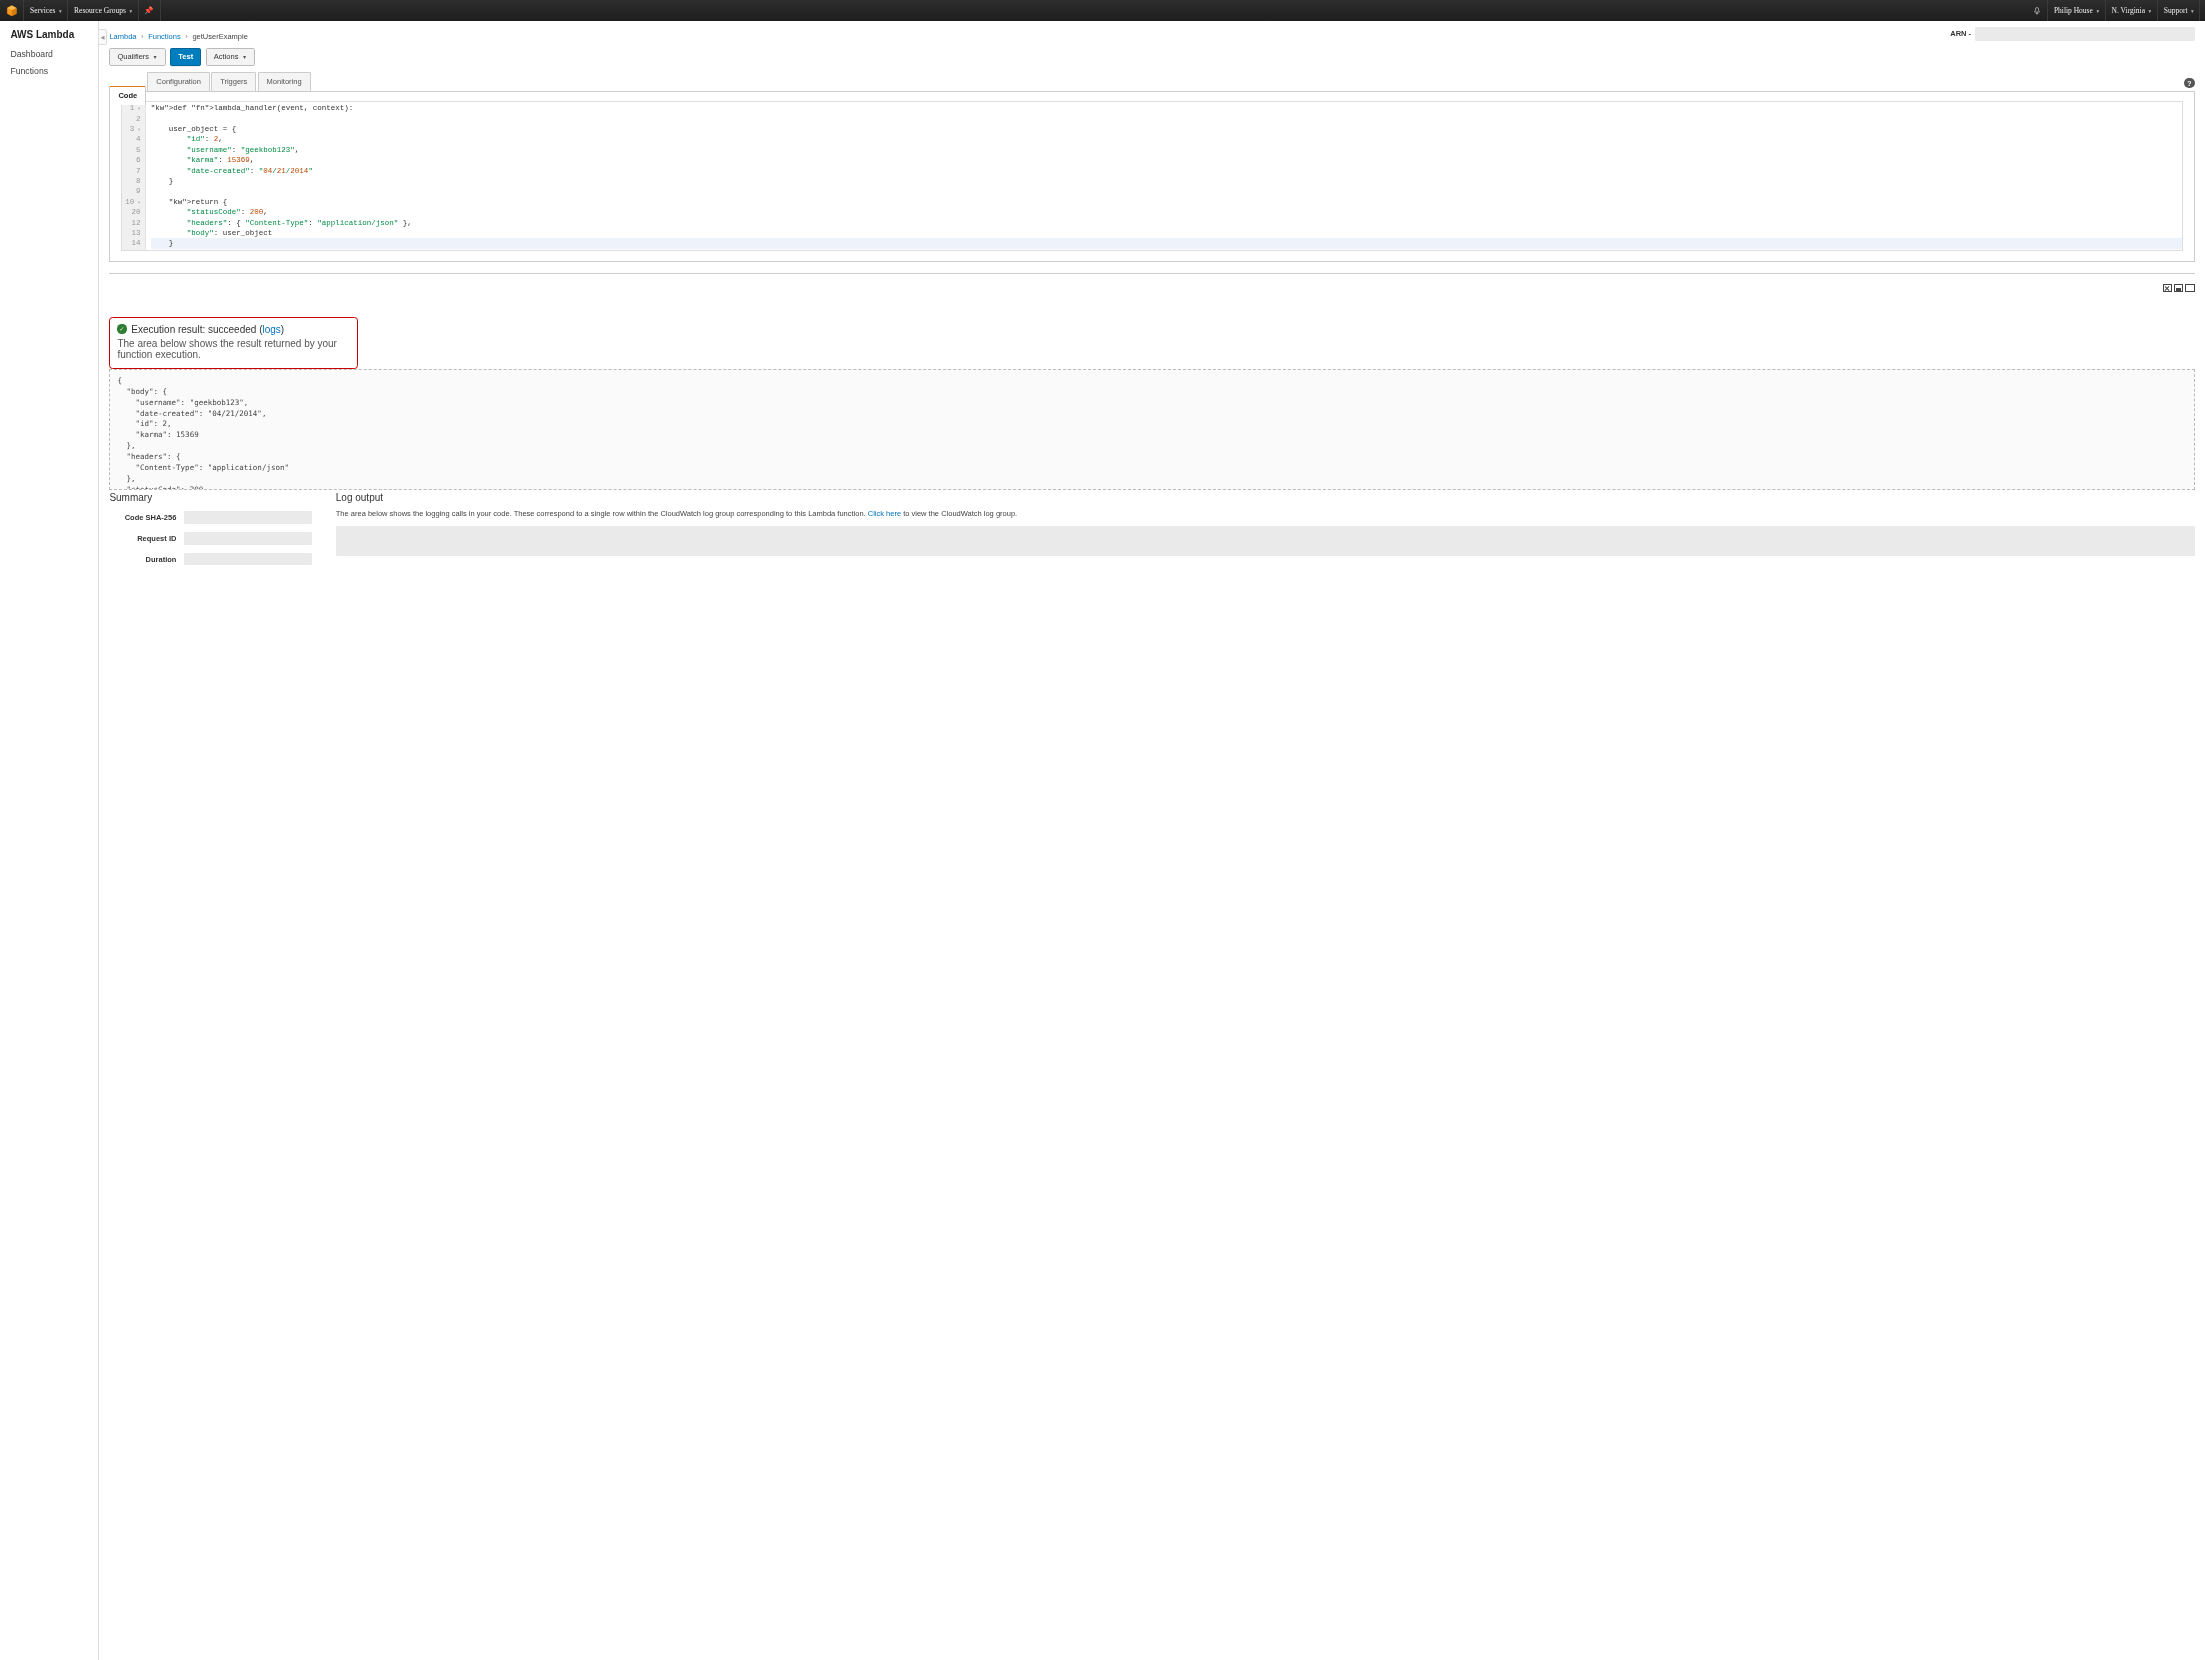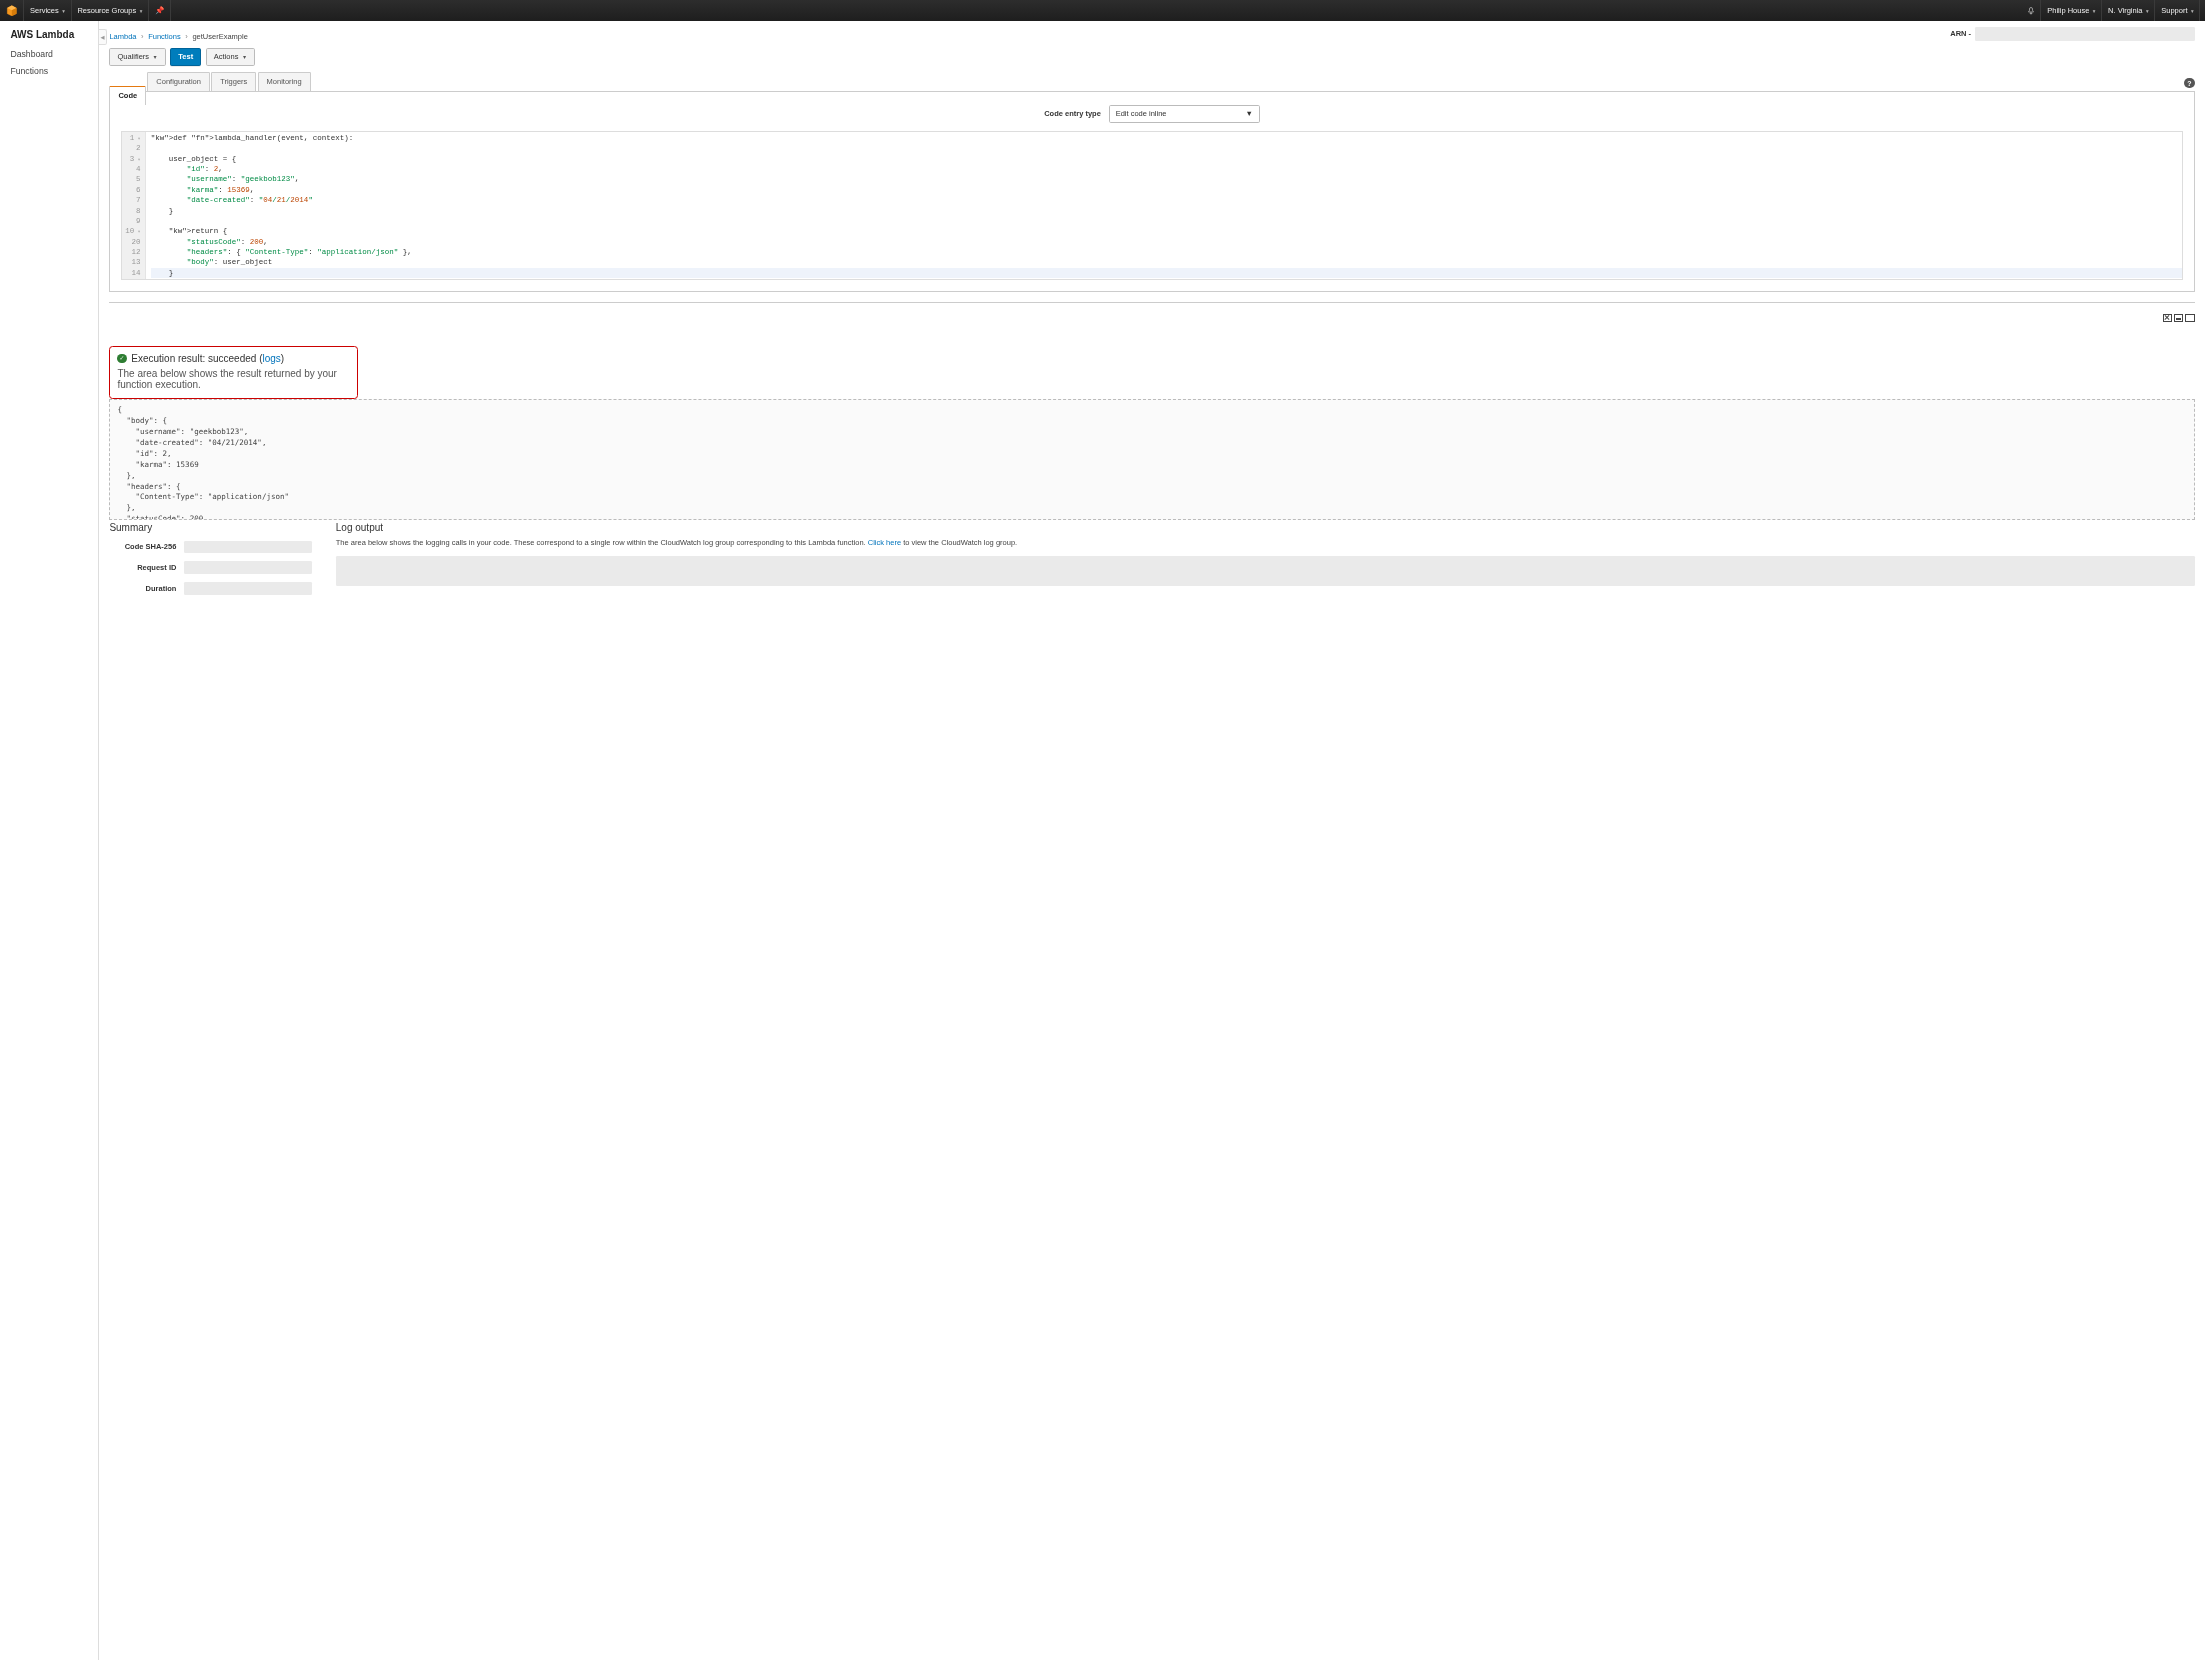--- a/index.html
+++ b/index.html
@@ -1,18 +1,18 @@
 <!DOCTYPE html>
 <html style="font-size:9.3px"><head>
 <meta charset="utf-8">
 <style>
 *{box-sizing:border-box;margin:0;padding:0;}
 body{font-family:"Helvetica Neue",Helvetica,Arial,sans-serif;font-size:7.5px;color:#333;background:#fff;}
 
-.topnav{background:#232f3e;background:linear-gradient(#2d2d2d,#1e1e1e);height:21px;display:flex;align-items:center;color:#eee;padding:0 4.6px;font-size:7.5px;}
+.topnav{background:#232f3e;background:linear-gradient(#2d2d2d,#1e1e1e);height:21px;display:flex;align-items:center;color:#eee;padding:0 4.6px;font-size:7.5px;font-family:Liberation Serif, serif;}
 .topnav .cube{width:11.6px;height:11.6px;margin:0 5.8px 0 1.2px;display:inline-block;}
 .topnav .navitem{padding:0 5.8px;height:21px;display:flex;align-items:center;cursor:pointer;border-right:0.6px solid #3a3a3a;gap:3.5px;}
 .topnav .navitem.first{border-left:0.6px solid #3a3a3a;}
 .topnav .spacer{flex:1;}
 .topnav .caret{font-size:5.2px;opacity:.7;}
 .topnav .star{font-size:7.5px;color:#eee;}
 .topnav .bell{width:8px;height:8px;}
 
 .layout{display:flex;}
 .sidebar{width:99px;border-right:0.6px solid #ddd;padding:4.6px 0 0 10.4px;min-height:calc(100vh - 21px);}
@@ -154,27 +154,20 @@
 
     <div class="tabs">
       <div class="tab active">Code</div>
       <div class="tab">Configuration</div>
       <div class="tab">Triggers</div>
       <div class="tab">Monitoring</div>
       <div class="help">?</div>
     </div>
 
     <div class="panel">
-      <div class="field-row">
-        <label>Code entry type</label>
-        <div class="select">
-          <span>Edit code inline</span>
-          <span class="caret">▼</span>
-        </div>
-      </div>
 
       <div class="editor">
         <div class="gutter">
           <div class="ln fold">1</div>
             <div class="ln">2</div>
             <div class="ln fold">3</div>
           <div class="ln">4</div>
             <div class="ln">5</div>
             <div class="ln">6</div>
             <div class="ln">7</div>

